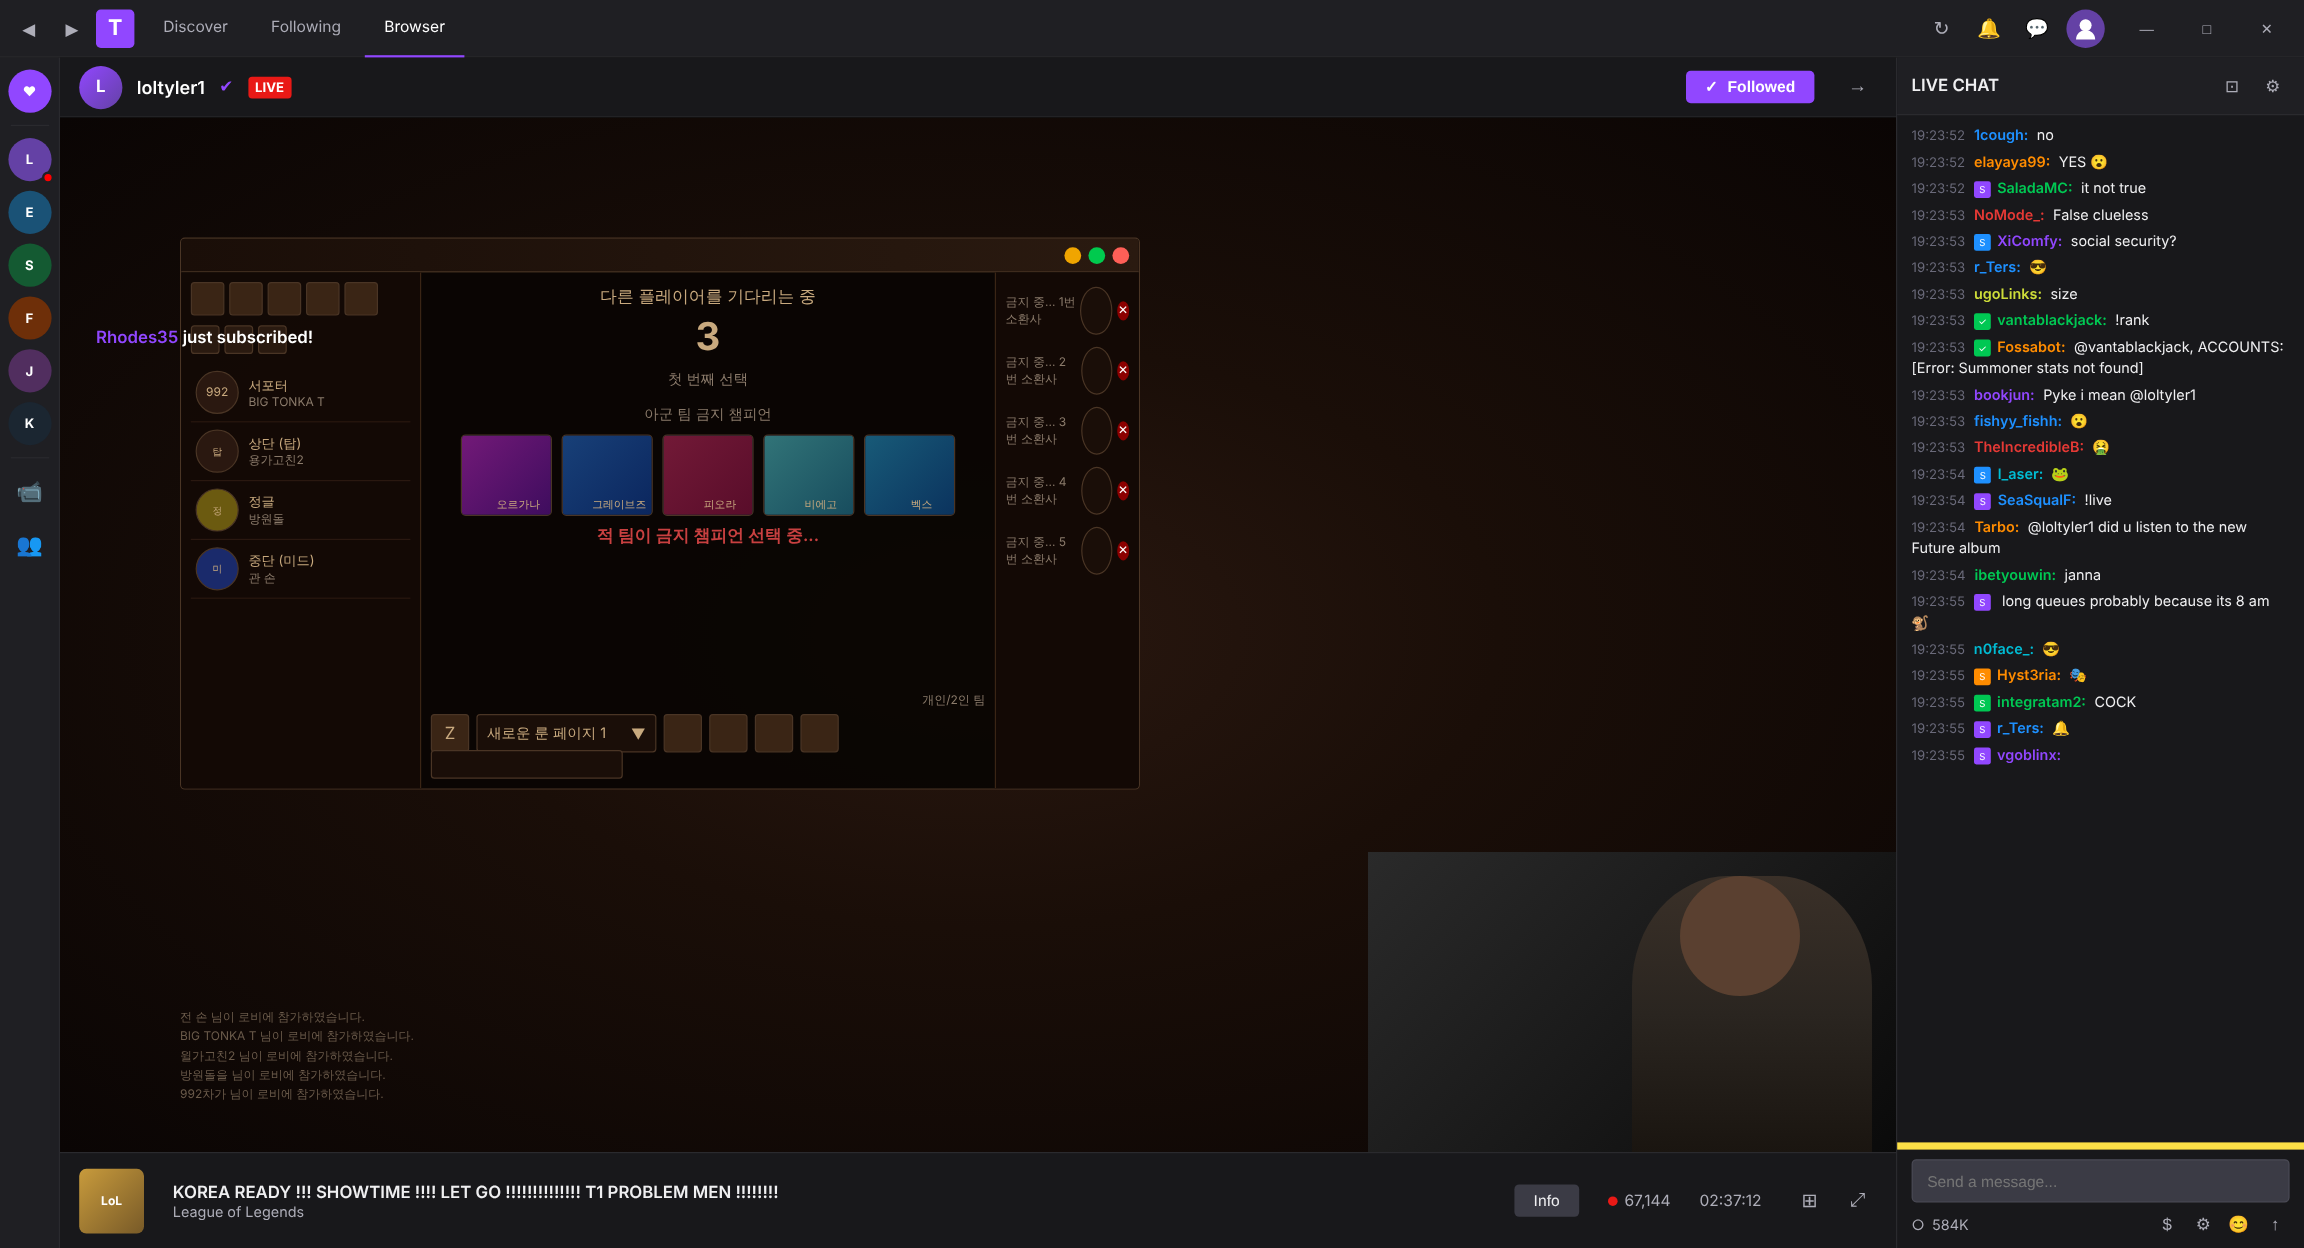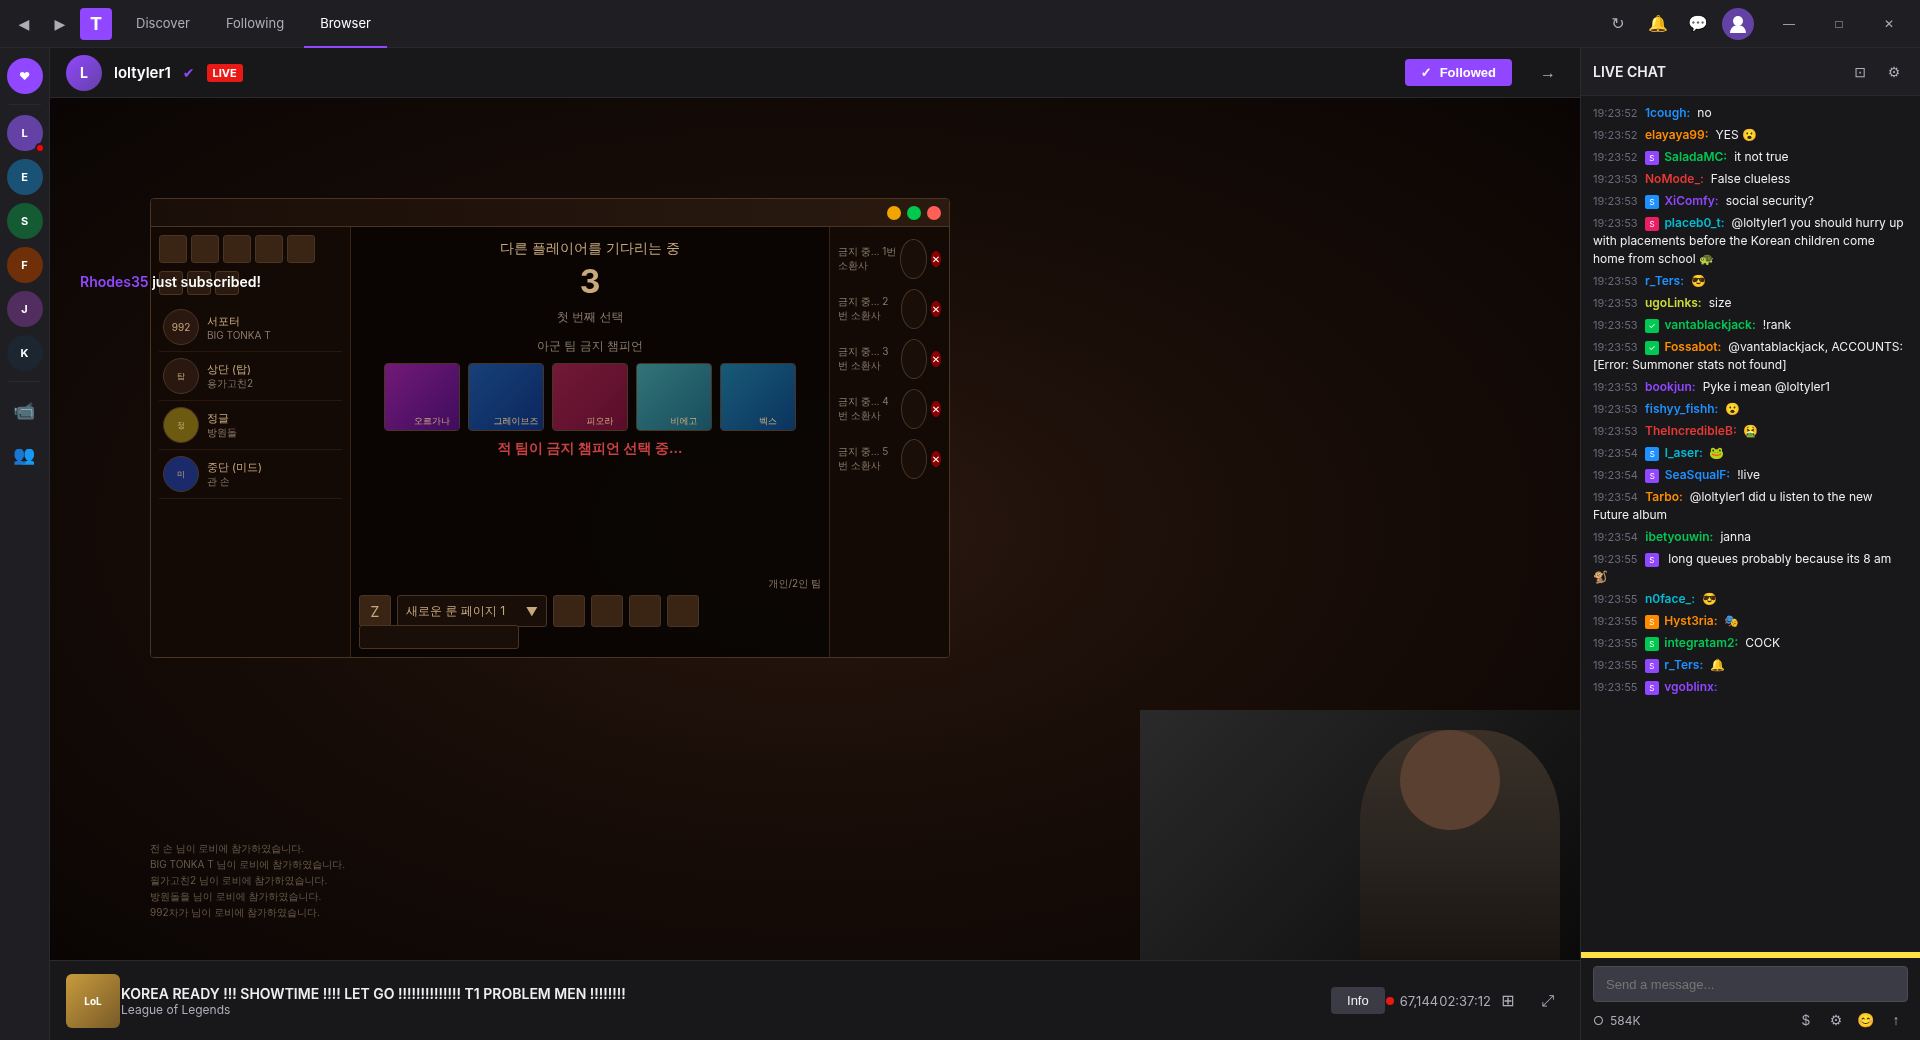--- a/index.html
+++ b/index.html
@@ -498,21 +498,21 @@
       background: #5a4030;
     }
 
     
     .bottom-bar {
       height: 80px;
       background: #18181b;
       display: flex;
       align-items: center;
       padding: 0 16px;
-      gap: 1px;
+      gap: 24px;
       border-top: 1px solid #2a2a2e;
       flex-shrink: 0;
     }
     .game-logo {
       width: 54px; height: 54px;
       background: linear-gradient(135deg, #c89b3c, #785a28);
       border-radius: 6px;
       display: flex; align-items: center; justify-content: center;
       color: #fff; font-weight: bold; font-size: 10px; text-align: center;
     }
@@ -967,26 +967,20 @@
         <span class="msg-text">False clueless</span>
       </div>
       <div class="chat-msg">
         <span class="msg-time">19:23:53</span>
         <span class="msg-badge" style="background:#1e90ff;">S</span>
         <span class="msg-user c-purple">XiComfy: </span>
         <span class="msg-text">social security?</span>
       </div>
       <div class="chat-msg">
         <span class="msg-time">19:23:53</span>
-        <span class="msg-badge" style="background:#e91e63;">S</span>
-        <span class="msg-user c-cyan">placeb0_t: </span>
-        <span class="msg-text">@loltyler1 you should hurry up with placements before the Korean children come home from school 🐢</span>
-      </div>
-      <div class="chat-msg">
-        <span class="msg-time">19:23:53</span>
         <span class="msg-user c-blue">r_Ters: </span>
         <span class="msg-text">😎</span>
       </div>
       <div class="chat-msg">
         <span class="msg-time">19:23:53</span>
         <span class="msg-user c-lime">ugoLinks: </span>
         <span class="msg-text">size</span>
       </div>
       <div class="chat-msg">
         <span class="msg-time">19:23:53</span>

